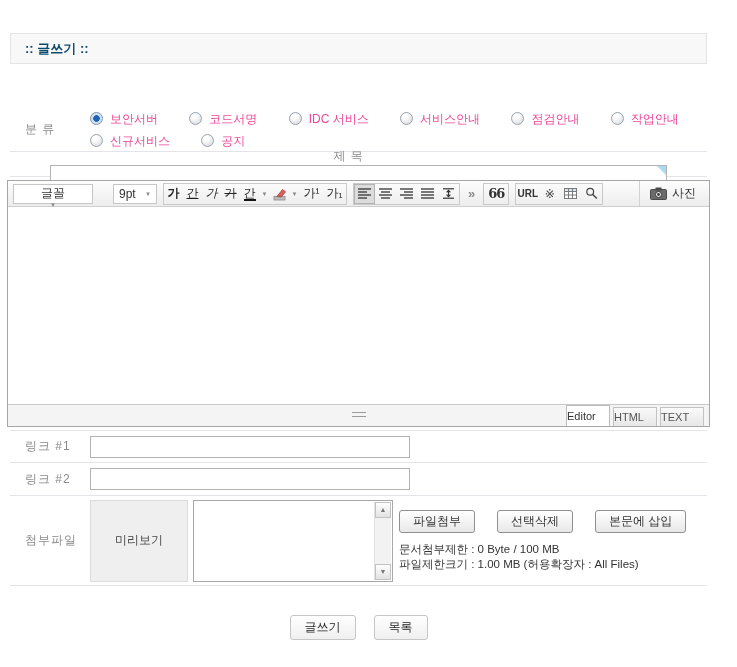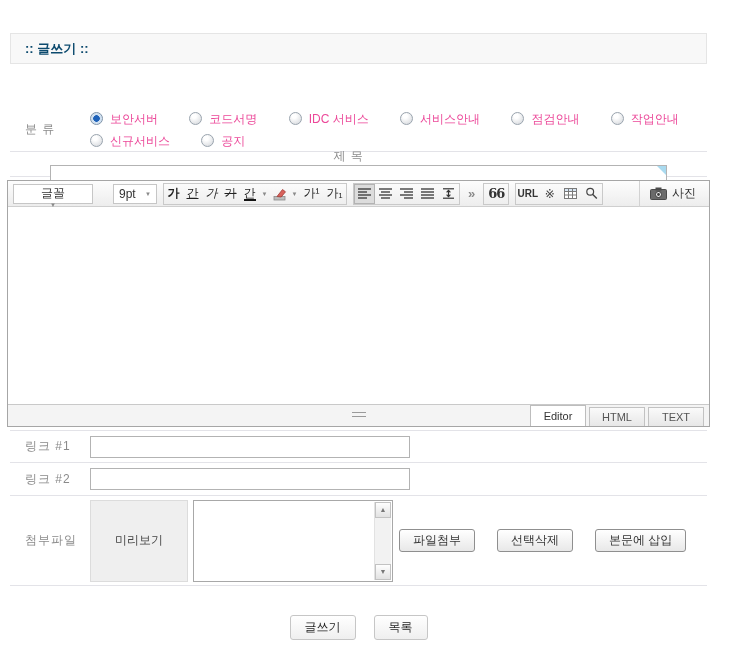--- a/index.html
+++ b/index.html
@@ -60,21 +60,21 @@
   .tb-more { margin:0 6px 0 8px; color:#8a8a8a; font-weight:bold; font-size:13px; }
   .quote-txt { font-family:"DejaVu Serif",serif; font-weight:bold; font-size:13px; letter-spacing:-1px; color:#333; }
   .url-txt { font-size:10px; font-weight:bold; color:#333; }
   .photo-btn { margin-left:auto; height:26px; display:flex; align-items:center; gap:5px;
     padding:12px 10px; border-left:1px solid #d2d2d2; color:#333; }
   .content { flex-grow:1; background:#fff; }
   .ebar { height:22px; flex-shrink:0; position:relative; background:#f4f4f4; border-top:1px solid #c9c9c9; }
   .drag { position:absolute; left:50%; top:7px; transform:translateX(-50%); width:14px; height:5px;
     border-top:1px solid #9a9a9a; border-bottom:1px solid #9a9a9a; }
   .tabs { position:absolute; right:5px; bottom:0; display:flex; gap:3px; align-items:flex-end; }
-  .tab { width:56px; height:19px; text-align:center; line-height:18px; font-size:11px;
+  .tab { width:44px; height:19px; line-height:18px; font-size:11px;
     background:linear-gradient(#fafafa,#e7e7e7); border:1px solid #c2c2c2; border-bottom:none; color:#555; }
   .tab.active { background:#fff; border-color:#bdbdbd; color:#333; height:21px; line-height:20px; }
 
   
   .row-link1 { top:430px; height:33px; border-top:1px solid #e3e3e8; }
   .row-link2 { top:463px; height:33px; }
   .link-input { width:320px; height:22px; border:1px solid #b3b3b3; padding:0 4px; font-size:12px; }
 
   
   .row-attach { top:496px; height:90px; }
@@ -289,20 +289,24 @@
         <div class="sb-btn sb-up">▲</div>
         <div class="sb-btn sb-dn">▼</div>
       </div>
     </div>
     <div class="attach-right">
       <div class="attach-btns">
         <div class="abtn">파일첨부</div>
         <div class="abtn">선택삭제</div>
         <div class="abtn">본문에 삽입</div>
       </div>
+      <div class="limits">
+        <div>문서첨부제한 : 0 Byte / 100 MB</div>
+        <div>파일제한크기 : 1.00 MB (허용확장자 : All Files)</div>
+      </div>
     </div>
   </div>
 
   <div class="footer">
     <div class="fbtn">글쓰기</div>
     <div class="fbtn">목록</div>
   </div>
 
 </div>
 

